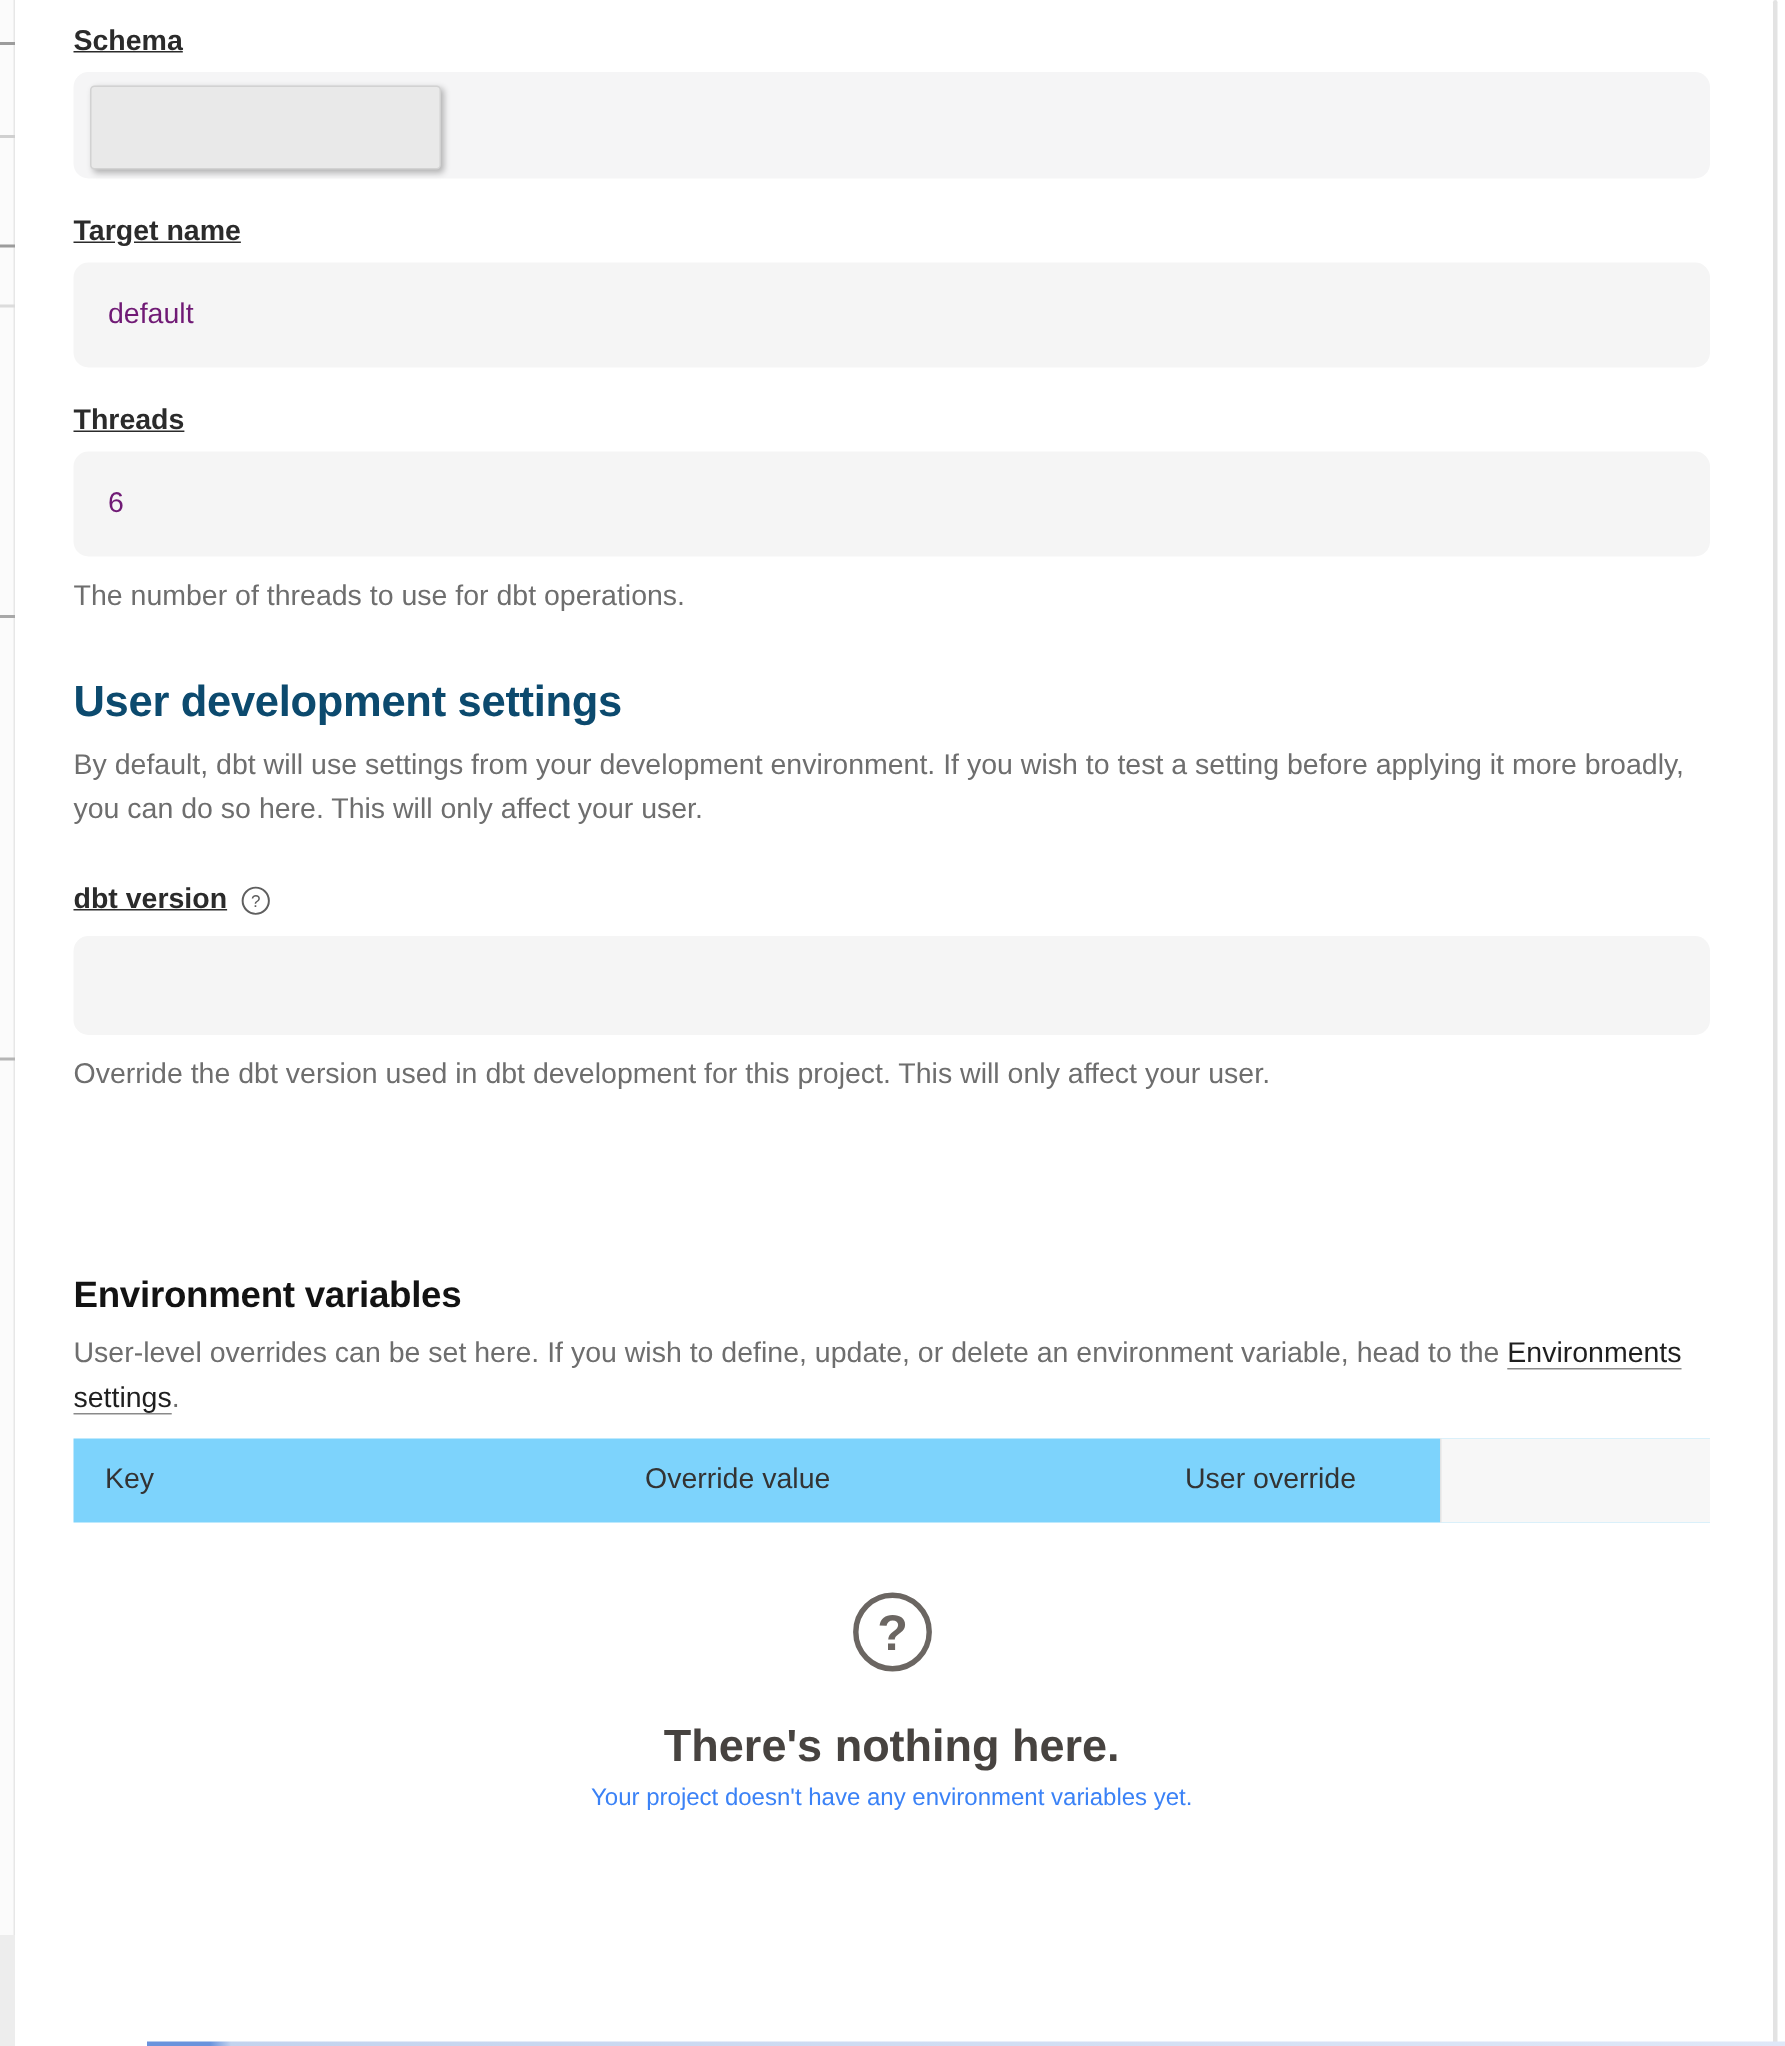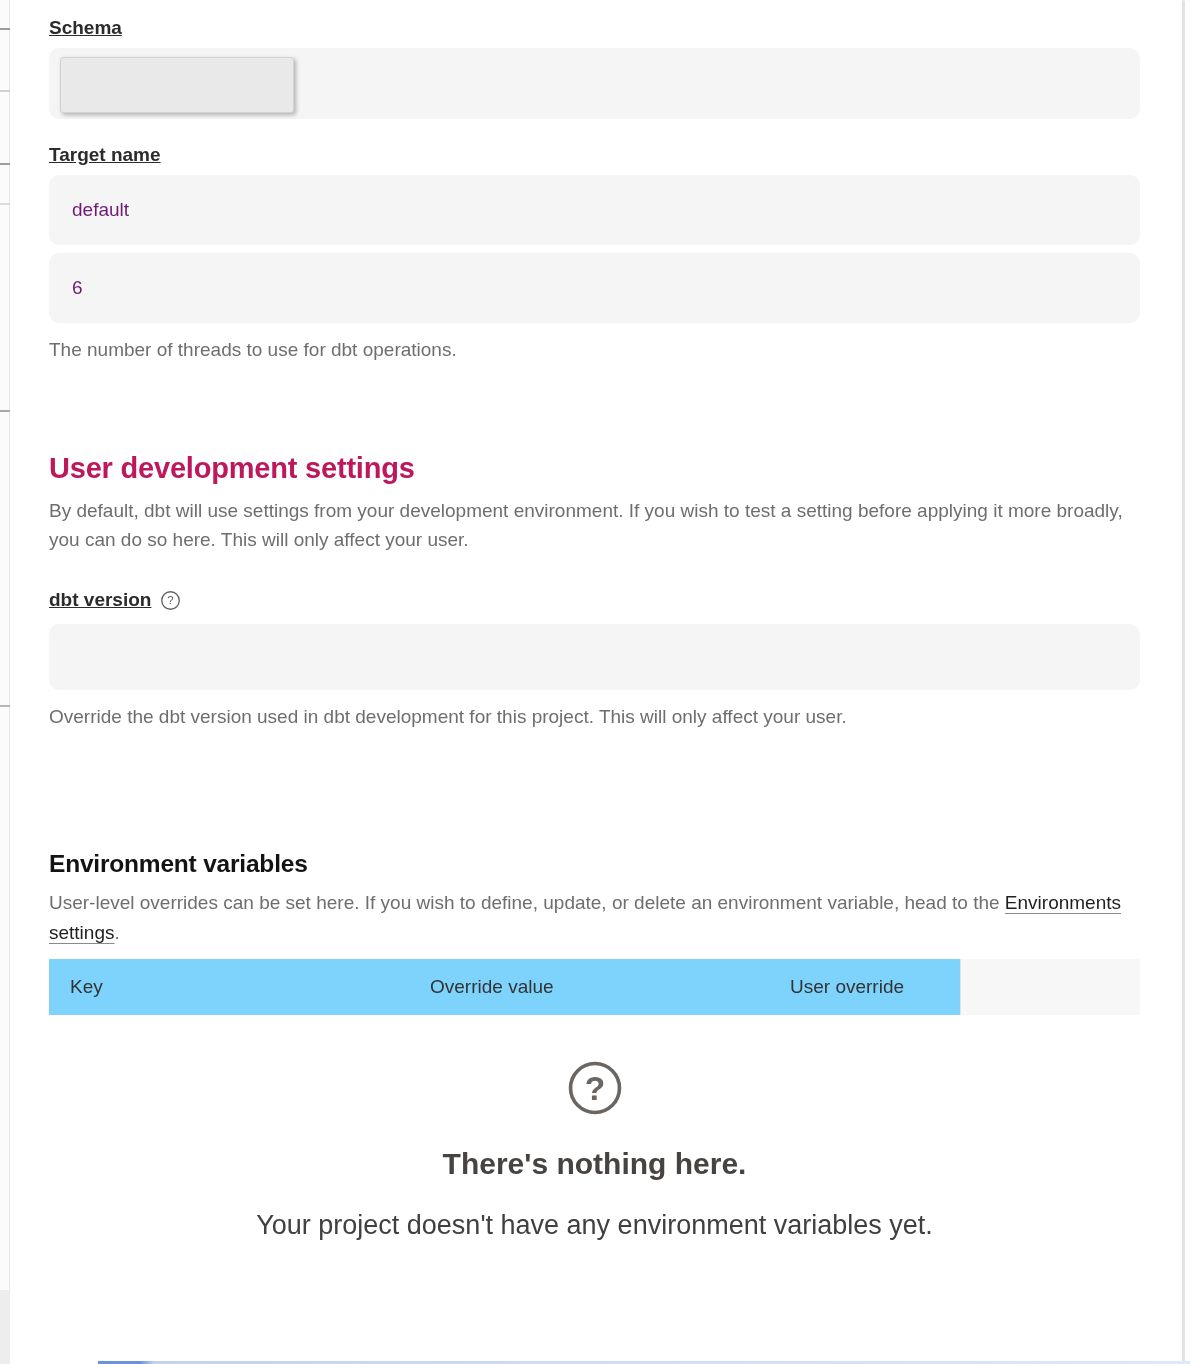--- a/index.html
+++ b/index.html
@@ -50,22 +50,22 @@
     position: absolute; left: 11px; top: 9px; width: 234px; height: 56px;
     background: #e9e9e9; border: 1px solid #d2d2d2; border-radius: 3px;
     box-shadow: 2px 2px 4px rgba(0,0,0,0.28);
   }
   .help-text { font-size: 19px; line-height: 29px; color: #6e6e6e; }
   .mt-11 { margin-top: 11px; }
   .mt-12 { margin-top: 12px; }
   .label-row-2 { margin-top: 24px; }
 
   .section-title {
-    font-size: 29px; font-weight: 700; color: #be185d; line-height: 36px;
-    margin-top: 86px; letter-spacing: -0.2px;
+    font-size: 29px; font-weight: 700; color: #0c4a6e; line-height: 36px;
+    margin-top: 38px; letter-spacing: -0.2px;
   }
   .section-desc { margin-top: 10px; }
   .dbt-version-label { margin-top: 34px; }
   .dbt-version-input { height: 66px; margin-top: 12px; }
 
   .subsection-title {
     font-size: 24.5px; font-weight: 700; color: #131313; line-height: 30px;
     margin-top: 118px; letter-spacing: -0.2px;
   }
   .env-desc { margin-top: 9px; font-size: 19px; line-height: 29.5px; color: #6e6e6e; }
@@ -85,21 +85,21 @@
   .th-actions {
     flex: 1; height: 100%; border-left: 1px solid #e3e3e3; background: #f7f7f7;
   }
 
   .empty-state { margin-top: 44px; text-align: center; }
   .empty-icon { display: inline-block; }
   .empty-title {
     margin-top: 26px; font-size: 30px; font-weight: 600; color: #474340; line-height: 33px;
   }
   .empty-subtitle {
-    margin-top: 32px; font-size: 27px; color: #404040; line-height: 27px;
+    margin-top: 4px; font-size: 16px; color: #3b82f6; line-height: 27px;
   }
 </style>
 </head>
 <body>
 
 <div class="left-strip">
   <div class="tick" style="top:28px;  background:#9c9c9c;"></div>
   <div class="tick" style="top:90px;  background:#d0d0d0;"></div>
   <div class="tick" style="top:163px; background:#9c9c9c;"></div>
   <div class="tick" style="top:203px; background:#dcdcdc;"></div>
@@ -118,20 +118,23 @@
   </div>
   <div class="schema-box">
     <div class="redacted"></div>
   </div>
 
   <div class="field-label label-row-2">
     <span>Target name</span>
   </div>
   <input class="text-input" type="text" value="default" style="">
 
+  <div class="field-label label-row-2">
+    <span>Threads</span>
+  </div>
   <input class="text-input" type="text" value="6" style="">
   <p class="help-text mt-12">The number of threads to use for dbt operations.</p>
 
   <h1 class="section-title">User development settings</h1>
   <p class="help-text section-desc">By default, dbt will use settings from your development environment. If you wish to test a setting before applying it more broadly, you can do so here. This will only affect your user.</p>
 
   <div class="field-label dbt-version-label">
     <span>dbt version</span>
     <svg class="help-icon" width="21" height="21" viewBox="0 0 24 24">
       <circle cx="12" cy="12" r="10" fill="none" stroke="#5f5f5f" stroke-width="1.5"></circle>

